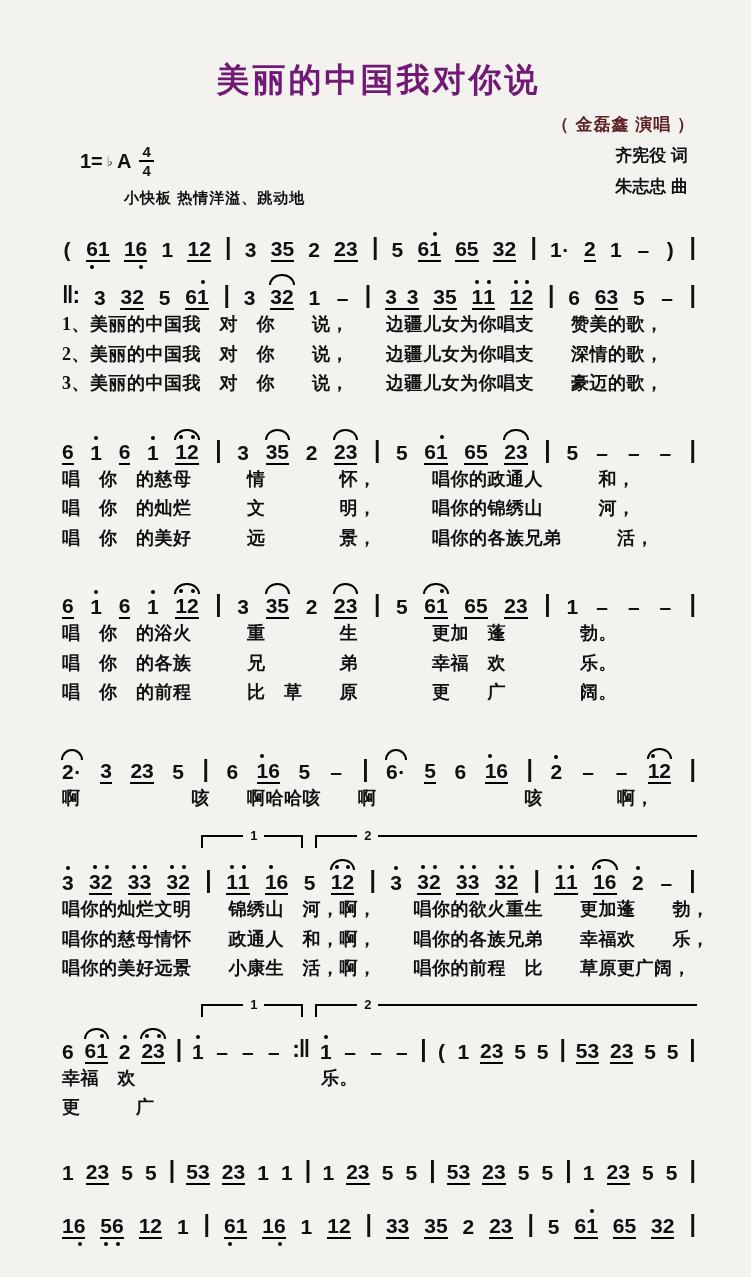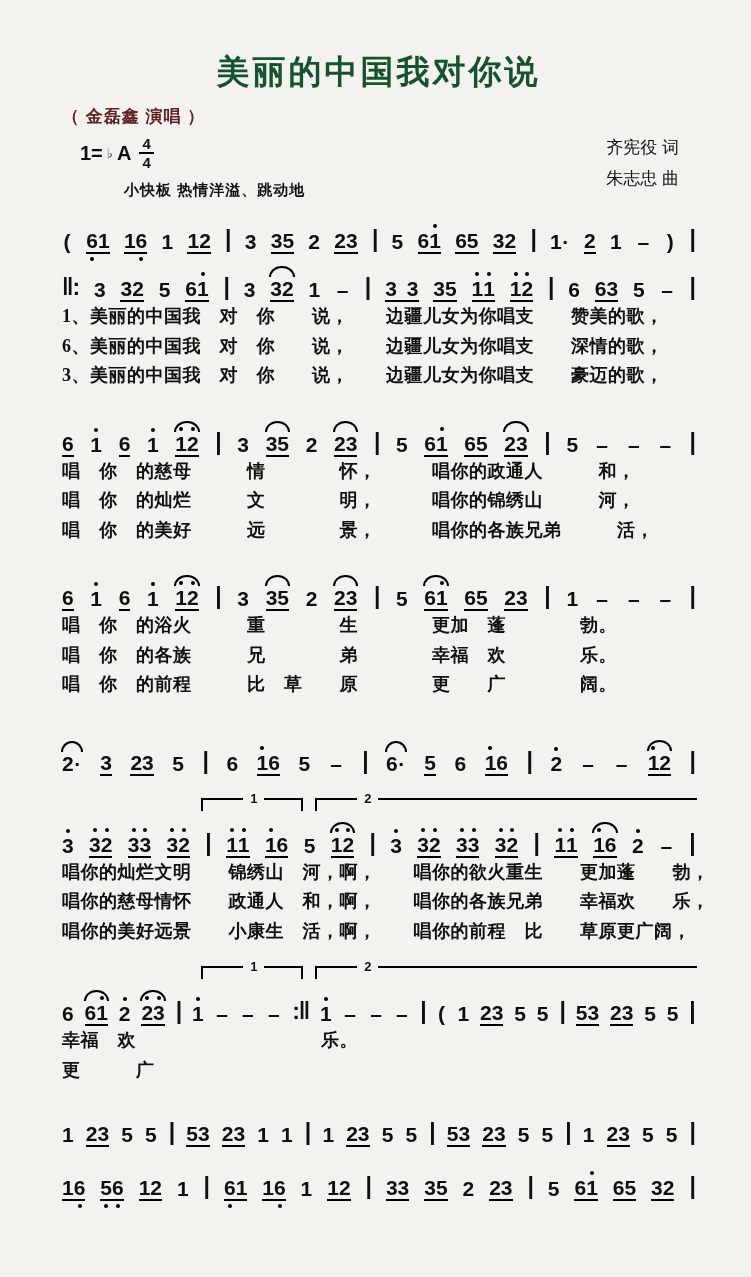--- a/index.html
+++ b/index.html
@@ -6,34 +6,34 @@
   body{
     width:751px;height:1277px;overflow:hidden;
     background:#f3f2ee;color:#101010;
     font-family:"Liberation Sans","DejaVu Sans",sans-serif;
     -webkit-font-smoothing:antialiased;
   }
   .sheet{padding:26px 56px 10px 62px;position:relative;}
   
   .title{
     text-align:center;font-size:33px;font-weight:700;letter-spacing:3px;
-    color:#14532d;margin-top:24px;
+    color:#701a75;margin-top:32px;
   }
   .subtitle{
-    text-align:left;font-size:17px;font-weight:700;letter-spacing:1px;
+    text-align:right;font-size:17px;font-weight:700;letter-spacing:1px;
     color:#5d2123;margin-top:10px;
   }
   .meta{position:relative;height:66px;margin-top:8px;}
   .keysig{position:absolute;left:18px;top:0;font-size:20px;font-weight:700;display:flex;align-items:center;gap:4px;}
   .keysig sup{font-size:13px;}
   .frac{display:inline-block;text-align:center;line-height:1;font-size:15px;font-weight:700;margin-left:4px;}
   .frac .ftop{display:block;border-bottom:2px solid #000;padding:0 3px 1px;}
   .frac .fbot{display:block;padding-top:1px;}
   .tempo{position:absolute;left:16px;bottom:2px;font-size:15px;font-weight:700;letter-spacing:1px;margin-left:46px;}
-  .credits{position:absolute;right:16px;top:-4px;font-size:17px;font-weight:400;line-height:31px;text-align:left;}
+  .credits{position:absolute;right:7px;top:-4px;font-size:17px;font-weight:700;line-height:31px;text-align:left;}
   
   .system{position:relative;}
   .nline{
     display:flex;justify-content:space-between;align-items:flex-end;
     font-size:21px;font-weight:700;height:42px;position:relative;
   }
   .tk{display:inline-flex;position:relative;line-height:1;padding-bottom:2px;}
   .tk.ul{border-bottom:2.5px solid #000;padding-bottom:1px;}
   .d{position:relative;display:inline-block;min-width:10px;text-align:center;}
   .d.da::after{content:'';position:absolute;left:50%;top:-6px;transform:translateX(-50%);
@@ -216,21 +216,21 @@
           <span class="tk">
             <span class="d">5</span>
           </span>
           <span class="tk">
             <span class="d dash">–</span>
           </span>
           <span class="tk bar">|</span>
         </div>
         <div class="lyrics">
           <div class="lyr">1、美丽的中国我　对　你　　说，　　边疆儿女为你唱支　　赞美的歌，</div>
-          <div class="lyr">6、美丽的中国我　对　你　　说，　　边疆儿女为你唱支　　深情的歌，</div>
+          <div class="lyr">2、美丽的中国我　对　你　　说，　　边疆儿女为你唱支　　深情的歌，</div>
           <div class="lyr">3、美丽的中国我　对　你　　说，　　边疆儿女为你唱支　　豪迈的歌，</div>
         </div>
       </section>
       <section class="system mt3">
         <div class="nline">
           <span class="tk ul">
             <span class="d">6</span>
           </span>
           <span class="tk">
             <span class="d da">1</span>
@@ -421,20 +421,23 @@
           </span>
           <span class="tk">
             <span class="d dash">–</span>
           </span>
           <span class="tk ul slur">
             <span class="d da">1</span>
             <span class="d">2</span>
           </span>
           <span class="tk bar">|</span>
         </div>
+        <div class="lyrics">
+          <div class="lyr">啊　　　　　　咳　　啊哈哈咳　　啊　　　　　　　　咳　　　　啊，</div>
+        </div>
       </section>
       <section class="system mt6 withvolta">
         <div class="volta closed" style="left: 22%; width: 15.5%;">
           <span class="vlabel">1</span>
         </div>
         <div class="volta" style="left: 40%; width: 60%;">
           <span class="vlabel">2</span>
         </div>
         <div class="nline">
           <span class="tk">

